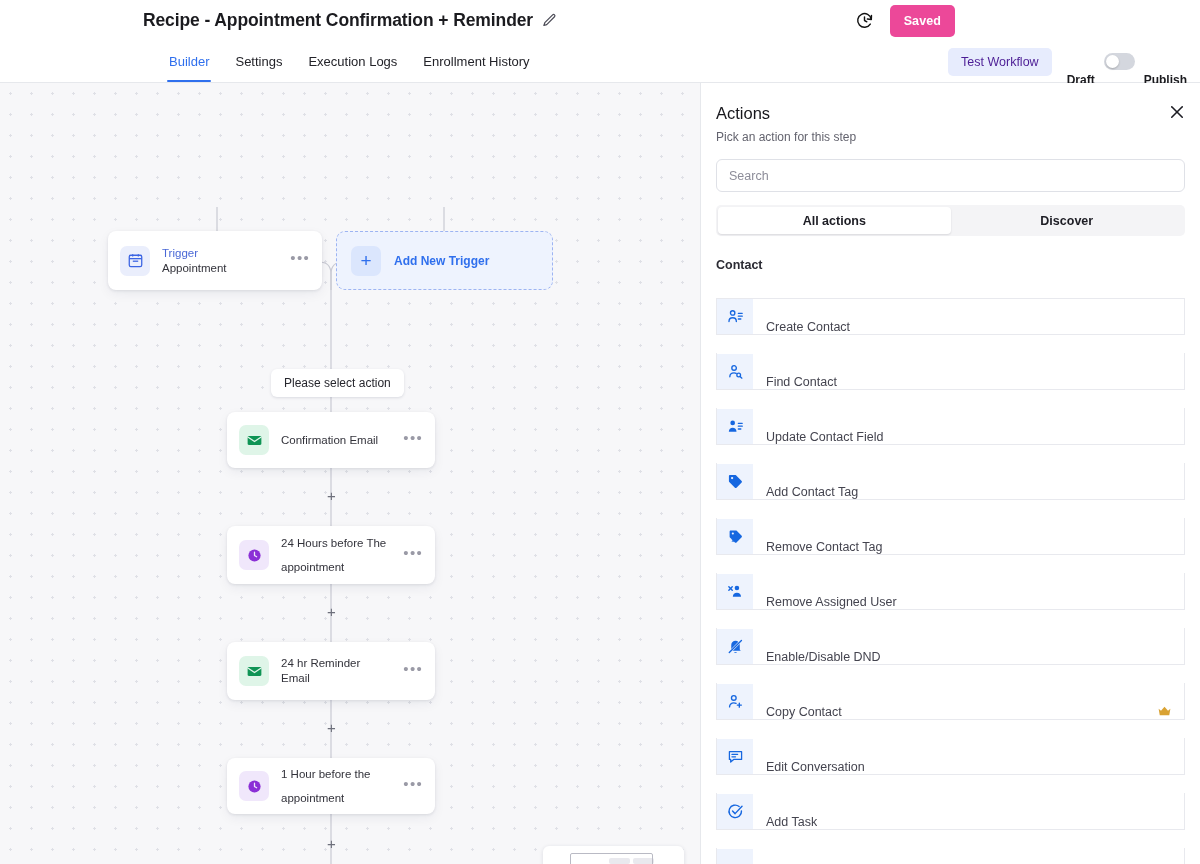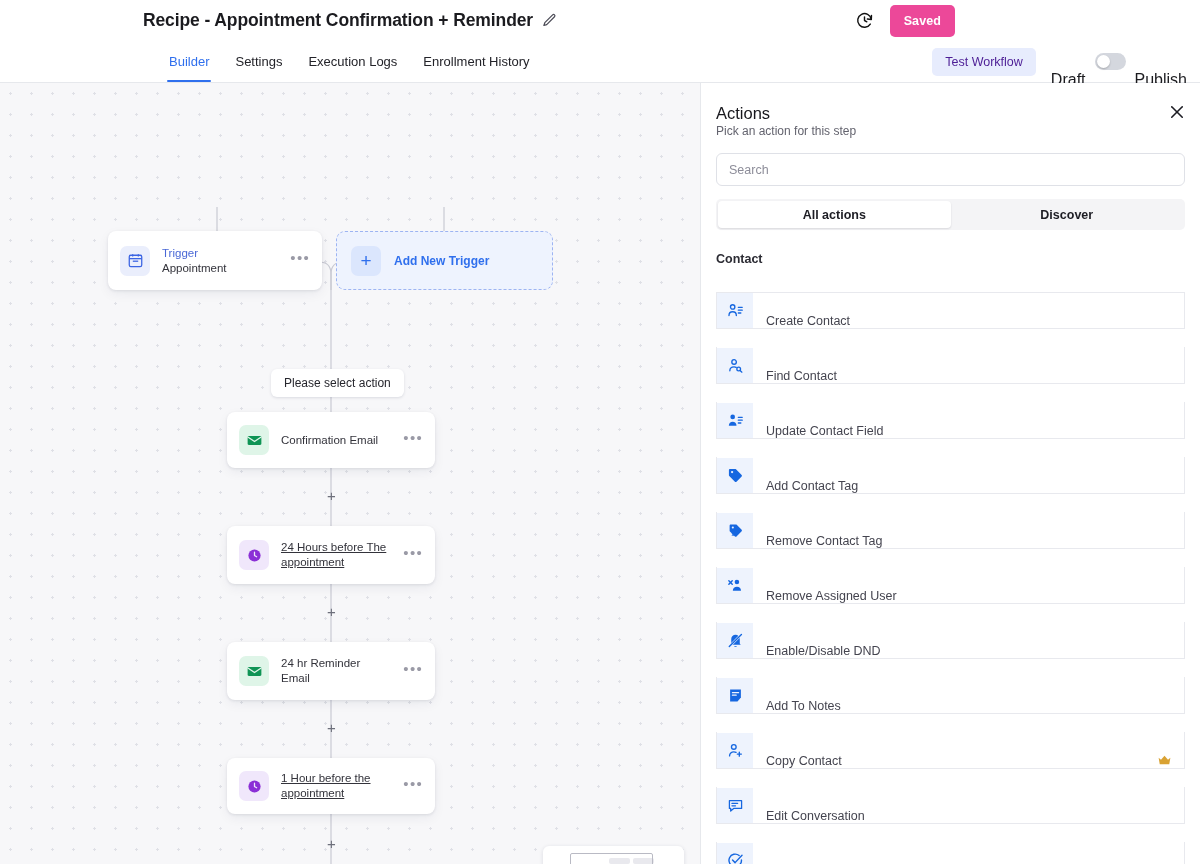--- a/index.html
+++ b/index.html
@@ -54,21 +54,21 @@
   .tabbar-right {
     position: absolute; right: 13px; top: 0; height: 41px;
     display: flex; align-items: center; gap: 15px;
   }
   .test-workflow-btn {
     background: #e7ecfd; color: #4c1d95; border: none; border-radius: 5px;
     font-family: inherit; font-size: 12.5px; font-weight: 500;
     padding: 0 13px; height: 28px; cursor: pointer;
   }
   .draftpub { display: flex; align-items: center; gap: 9px; }
-  .draftpub-label { font-size: 16px; font-weight: 400; color: #1b1b1f; margin-top: 37px; }
+  .draftpub-label { font-size: 12px; font-weight: 700; color: #1b1b1f; margin-top: 37px; }
   .toggle {
     width: 31px; height: 17px; border-radius: 10px; background: #d4d7de;
     position: relative; cursor: pointer; flex: none;
   }
   .toggle .knob {
     position: absolute; top: 2px; left: 2px; width: 13px; height: 13px;
     border-radius: 50%; background: #fff; box-shadow: 0 1px 2px rgba(0,0,0,.22);
   }
 
   
@@ -91,21 +91,21 @@
     width: 30px; height: 30px; border-radius: 7px; flex: none;
     display: flex; align-items: center; justify-content: center;
   }
   .node-icon.cal { background: #eaeefc; color: #3b64e3; }
   .node-icon.mail { background: #dff5e8; color: #0f9455; }
   .node-icon.clock { background: #f0e7fb; color: #8b2fd6; }
   .node-icon svg { display: block; }
   .node-text { flex: 1; min-width: 0; }
   .node-sub { font-size: 11.5px; color: #4a68d6; line-height: 15px; }
   .node-title { font-size: 11.5px; color: #33333b; line-height: 15px; }
-  .node-title.two { line-height: 15px; text-decoration: underline; }
+  .node-title.two { line-height: 24px; }
   .dots {
     color: #9a9aa6; font-size: 15px; letter-spacing: 1.3px;
     line-height: 10px; flex: none; cursor: pointer; padding-bottom: 5px;
   }
 
   
   .add-trigger {
     position: absolute; border: 1.4px dashed #9db4f2; border-radius: 9px;
     background: #eef3fe; display: flex; align-items: center;
     padding: 0 14px; gap: 13px; cursor: pointer;
@@ -144,21 +144,21 @@
   }
 
   
   .panel {
     position: absolute; top: 83px; right: 0; width: 500px; height: 781px;
     background: #ffffff; border-left: 1px solid #e6e8ec;
     overflow: hidden;
   }
   .panel-head { padding: 21px 15px 0 15px; position: relative; }
   .panel-title { font-size: 16.5px; color: #17171c; font-weight: 400; }
-  .panel-sub { font-size: 12px; color: #63636e; margin-top: 1px; }
+  .panel-sub { font-size: 12px; color: #63636e; margin-top: 7px; }
   .panel-close {
     position: absolute; right: 14px; top: 20px; width: 18px; height: 18px;
     color: #1d1d24; cursor: pointer;
   }
   .panel-close svg { display: block; }
   .search-wrap { padding: 0 15px; margin-top: 15px; }
   .search-input {
     width: 100%; height: 33px; border: 1px solid #dfe1e7; border-radius: 6px;
     padding: 0 12px; font-family: inherit; font-size: 12.5px; color: #2b2b33;
     background: #fff; outline: none;
@@ -460,32 +460,20 @@
           <svg viewBox="0 0 24 24" width="17" height="17">
             <path d="M6 16.4V10a6 6 0 0 1 12 0v6.4l1.4 1.6H4.6z" fill="currentColor"></path>
             <path d="M10.1 19.6a2 2 0 0 0 3.8 0z" fill="currentColor"></path>
             <line x1="3.2" y1="20.6" x2="20.4" y2="3.4" stroke="#eef3fd" stroke-width="3.3" stroke-linecap="round"></line>
             <line x1="3.2" y1="20.6" x2="20.4" y2="3.4" stroke="currentColor" stroke-width="1.9" stroke-linecap="round"></line>
           </svg>
         </span>
         <span class="action-lbl">Enable/Disable DND</span>
       </div>
 
-      <div class="action-row">
-        <span class="action-ico">
-          <svg viewBox="0 0 24 24" width="17" height="17">
-            <path d="M4.4 3.6h15.2v11.2l-4.8 5.6H4.4z" fill="currentColor"></path>
-            <g stroke="#eef3fd" stroke-width="1.7" stroke-linecap="round">
-              <line x1="7.6" y1="8" x2="16.4" y2="8"></line>
-                <line x1="7.6" y1="11.6" x2="13" y2="11.6"></line>
-            </g>
-          </svg>
-        </span>
-        <span class="action-lbl">Add To Notes</span>
-      </div>
 
       <div class="action-row">
         <span class="action-ico">
           <svg viewBox="0 0 24 24" width="17" height="17" fill="none" stroke="currentColor" stroke-width="1.9" stroke-linecap="round">
             <circle cx="9.6" cy="7" r="3.3"></circle>
               <path d="M3.6 19.6c0-3.4 2.6-5.7 6-5.7 1.2 0 2.3.3 3.2.8"></path>
             <line x1="17.4" y1="14.2" x2="17.4" y2="20"></line>
               <line x1="14.5" y1="17.1" x2="20.3" y2="17.1"></line>
           </svg>
         </span>

